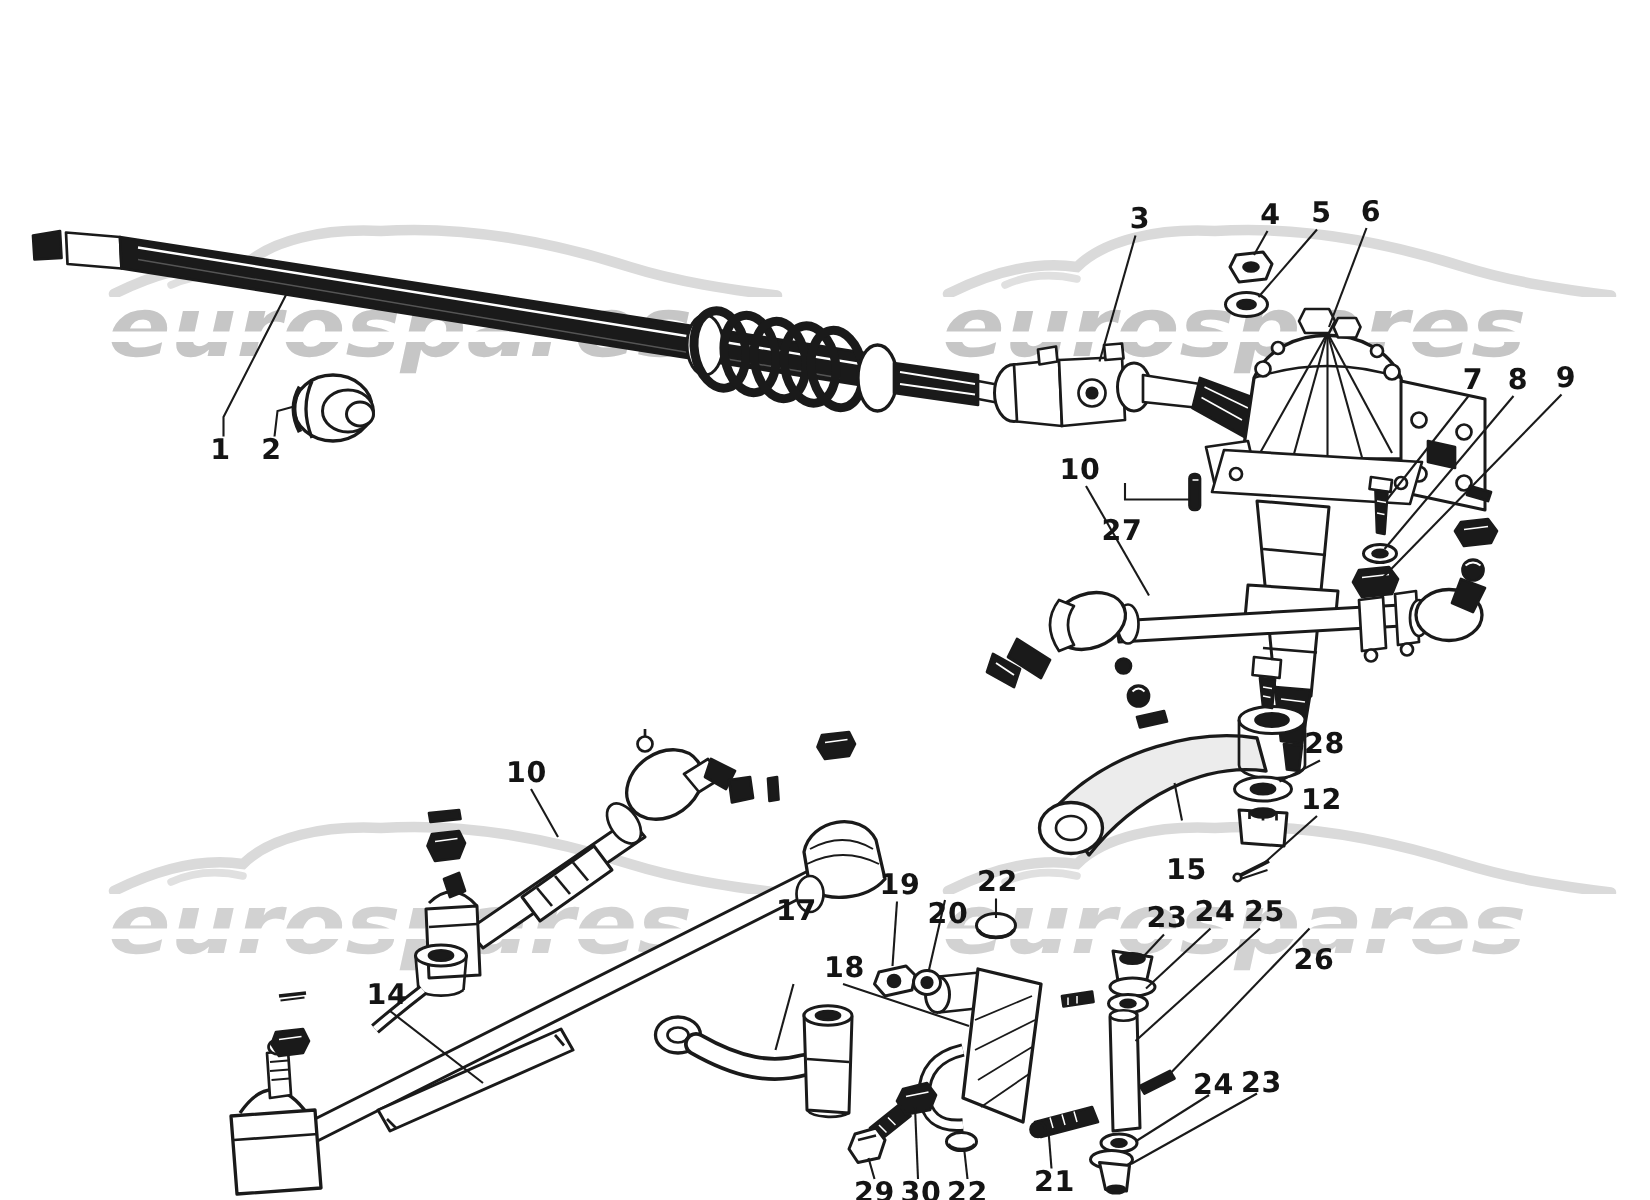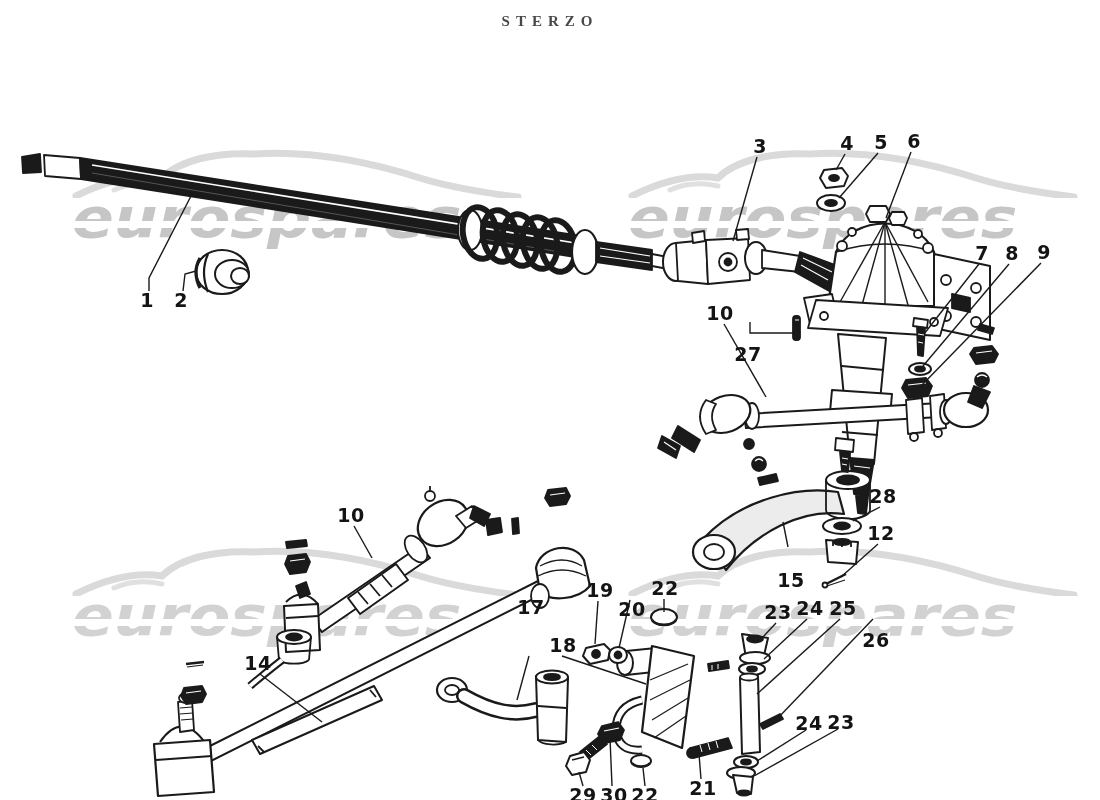--- a/index.html
+++ b/index.html
@@ -404,14 +404,13 @@
       <div class="part-label" style="left: 876px; top: 640px;">26</div>
       <div class="part-label" style="left: 258px; top: 663px;">14</div>
       <div class="part-label" style="left: 703px; top: 788px;">21</div>
       <div class="part-label" style="left: 583px; top: 795px;">29</div>
       <div class="part-label" style="left: 614px; top: 795px;">30</div>
       <div class="part-label" style="left: 645px; top: 795px;">22</div>
       <div class="part-label" style="left: 809px; top: 723px;">24</div>
       <div class="part-label" style="left: 841px; top: 722px;">23</div>
     </div>
 
-  <div class="title">STERZO</div>
 </div>
 
 </body></html>

